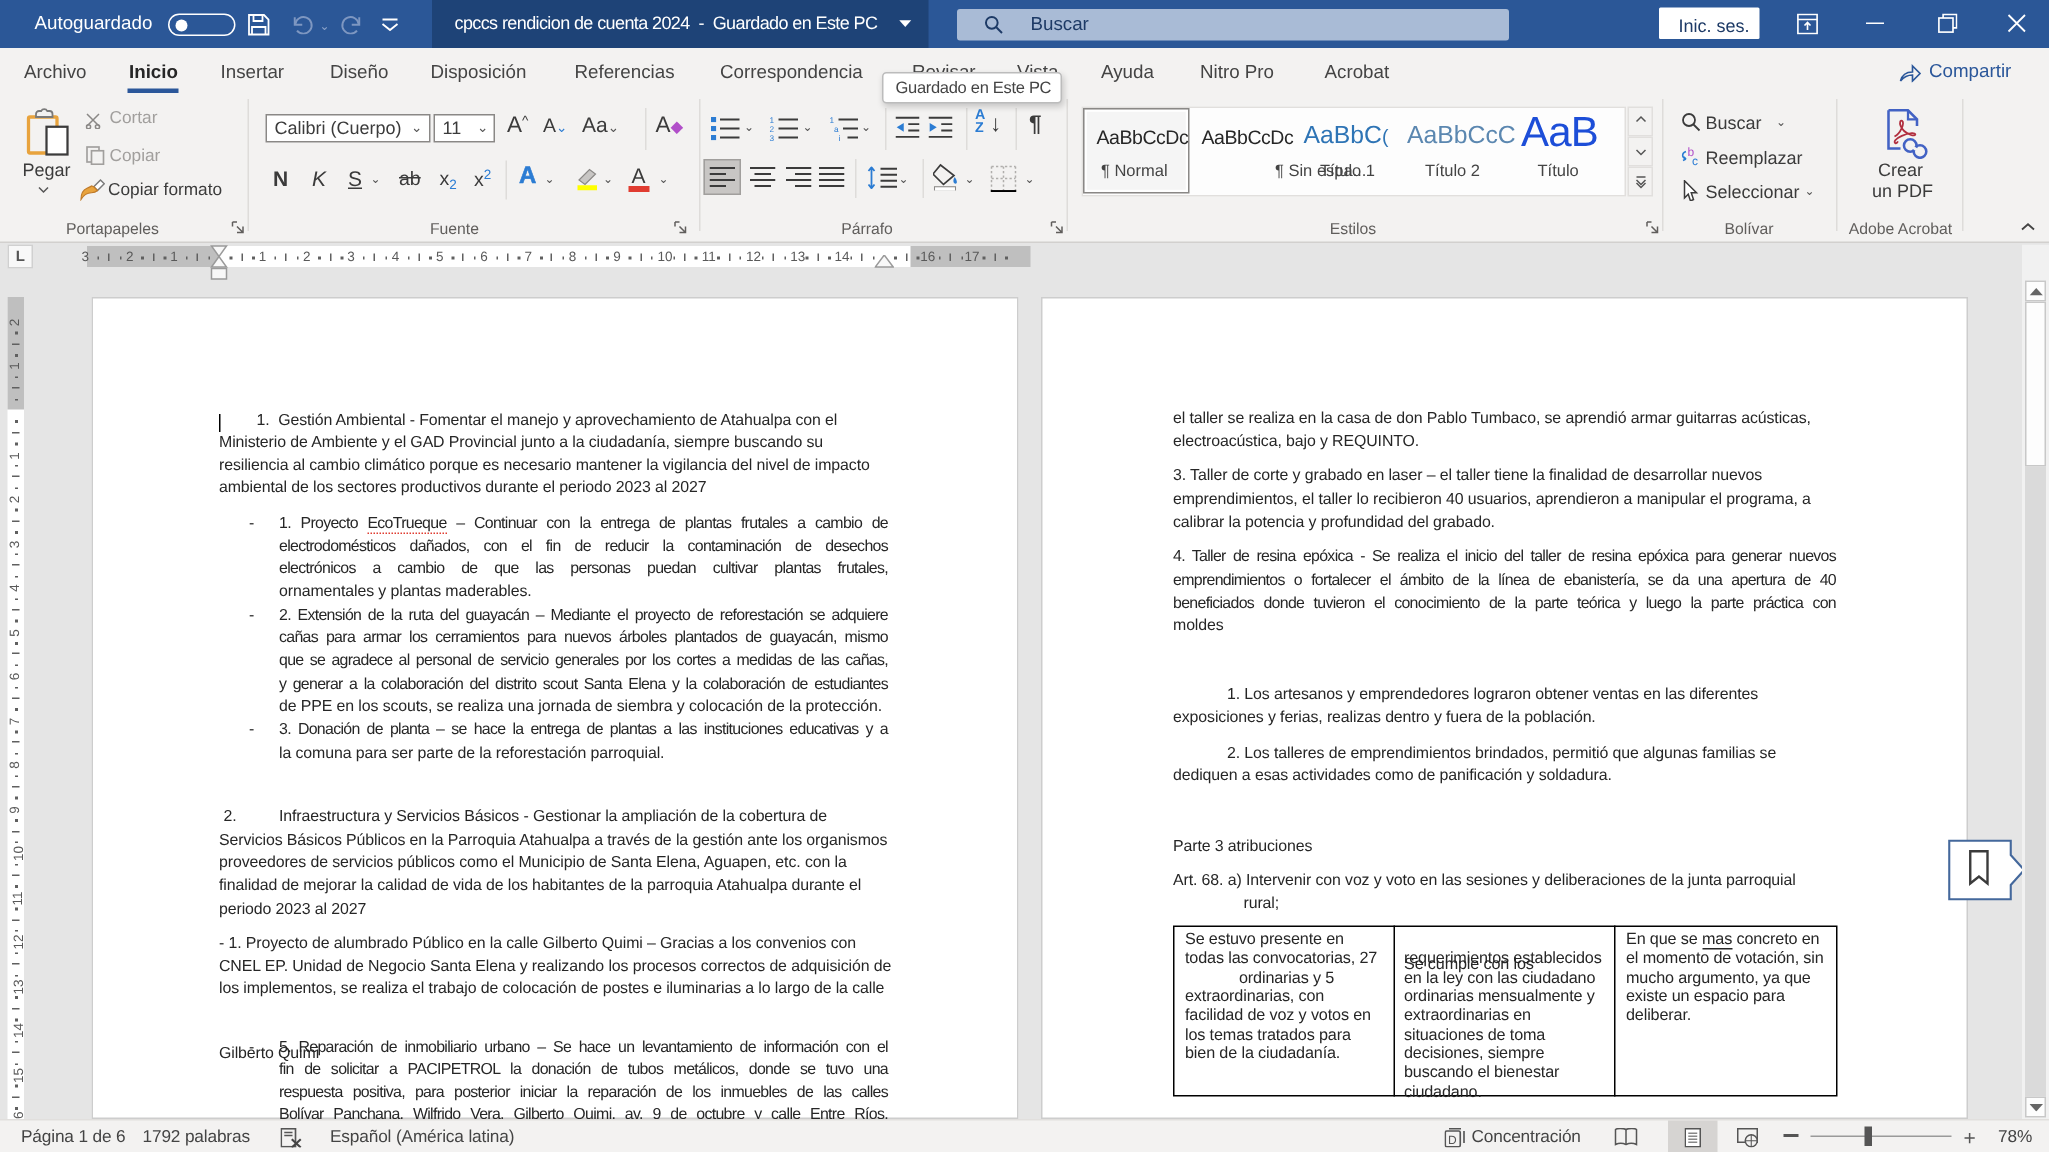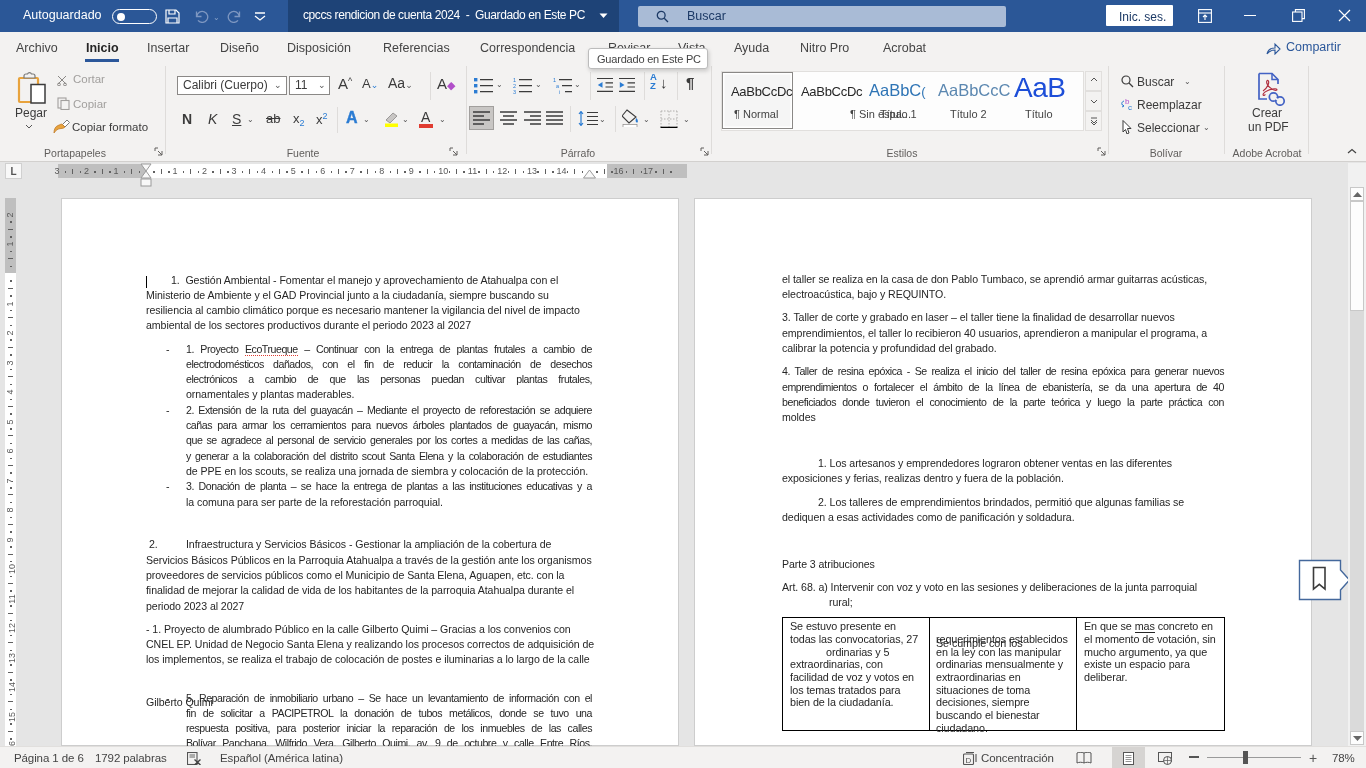--- a/index.html
+++ b/index.html
@@ -573,21 +573,21 @@
   <div id="tbl">
       <div class="tl" style="left:790px;top:457.4px;">Se estuvo presente en</div>
       <div class="tl" style="left:790px;top:470.04999999999995px;">todas las convocatorias, 27</div>
       <div class="tl" style="left:790px;top:482.69999999999993px;margin-left:36px;">ordinarias y 5</div>
       <div class="tl" style="left:790px;top:495.35px;">extraordinarias, con</div>
       <div class="tl" style="left:790px;top:508px;">facilidad de voz y votos en</div>
       <div class="tl" style="left:790px;top:520.65px;">los temas tratados para</div>
       <div class="tl" style="left:790px;top:533.3px;">bien de la ciudadanía.</div>
       <div class="tl" style="left:936px;top:474px;">Se cumple con los</div>
       <div class="tl" style="left:936px;top:470.04999999999995px;">requerimientos establecidos</div>
-      <div class="tl" style="left:936px;top:482.69999999999993px;">en la ley con las manipular</div>
+      <div class="tl" style="left:936px;top:482.69999999999993px;">en la ley con las ciudadano</div>
       <div class="tl" style="left:936px;top:495.35px;">ordinarias mensualmente y</div>
       <div class="tl" style="left:936px;top:508px;">extraordinarias en</div>
       <div class="tl" style="left:936px;top:520.65px;">situaciones de toma</div>
       <div class="tl" style="left:936px;top:533.3px;">decisiones, siempre</div>
       <div class="tl" style="left:936px;top:545.9499999999999px;">buscando el bienestar</div>
       <div class="tl" style="left:936px;top:558.6px;">ciudadano.</div>
       <div class="tl" style="left:1084px;top:457.4px;">En que se <span style="border-bottom:1px solid #262626;">mas</span> concreto en</div>
       <div class="tl" style="left:1084px;top:470.04999999999995px;">el momento de votación, sin</div>
       <div class="tl" style="left:1084px;top:482.69999999999993px;">mucho argumento, ya que</div>
       <div class="tl" style="left:1084px;top:495.35px;">existe un espacio para</div>

